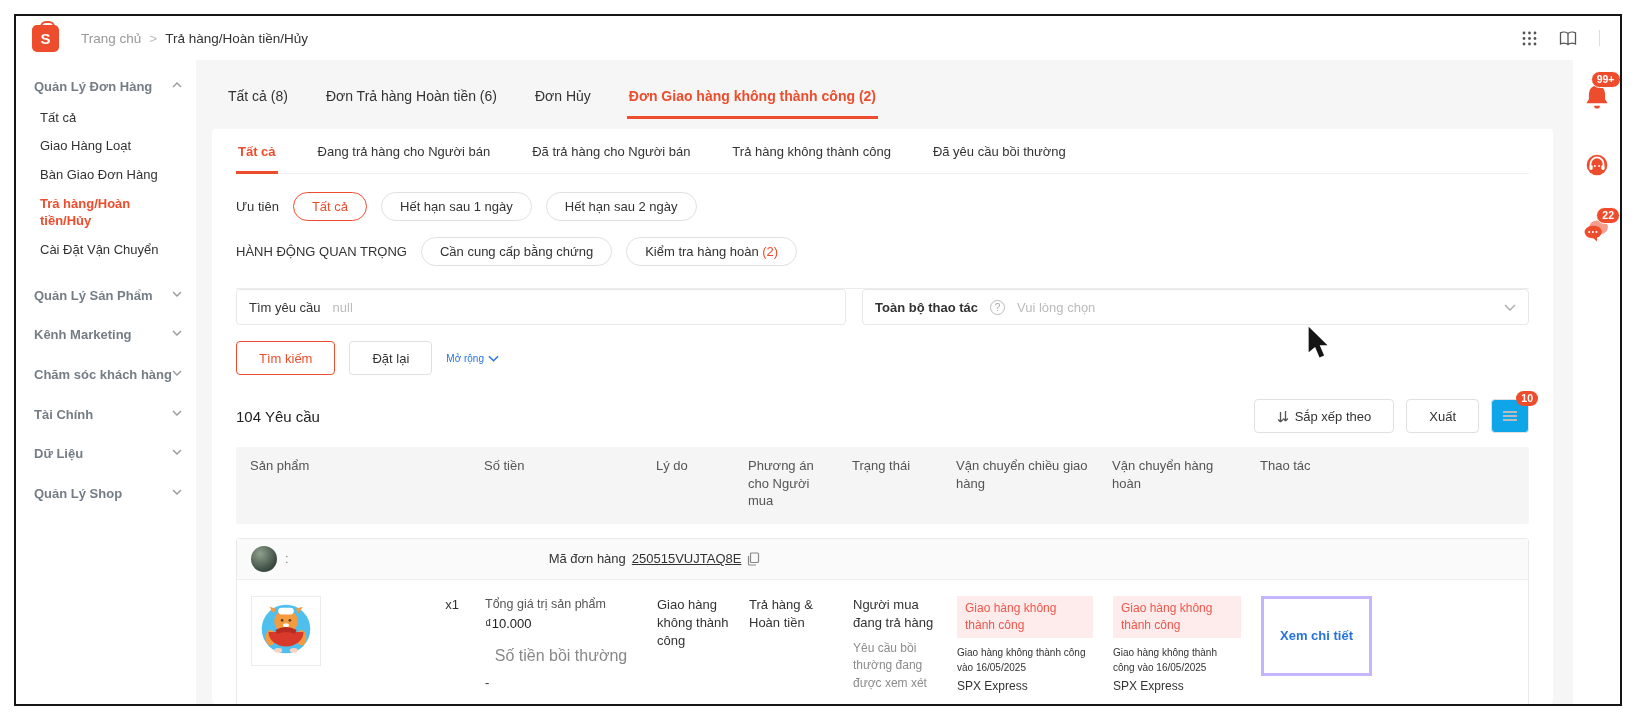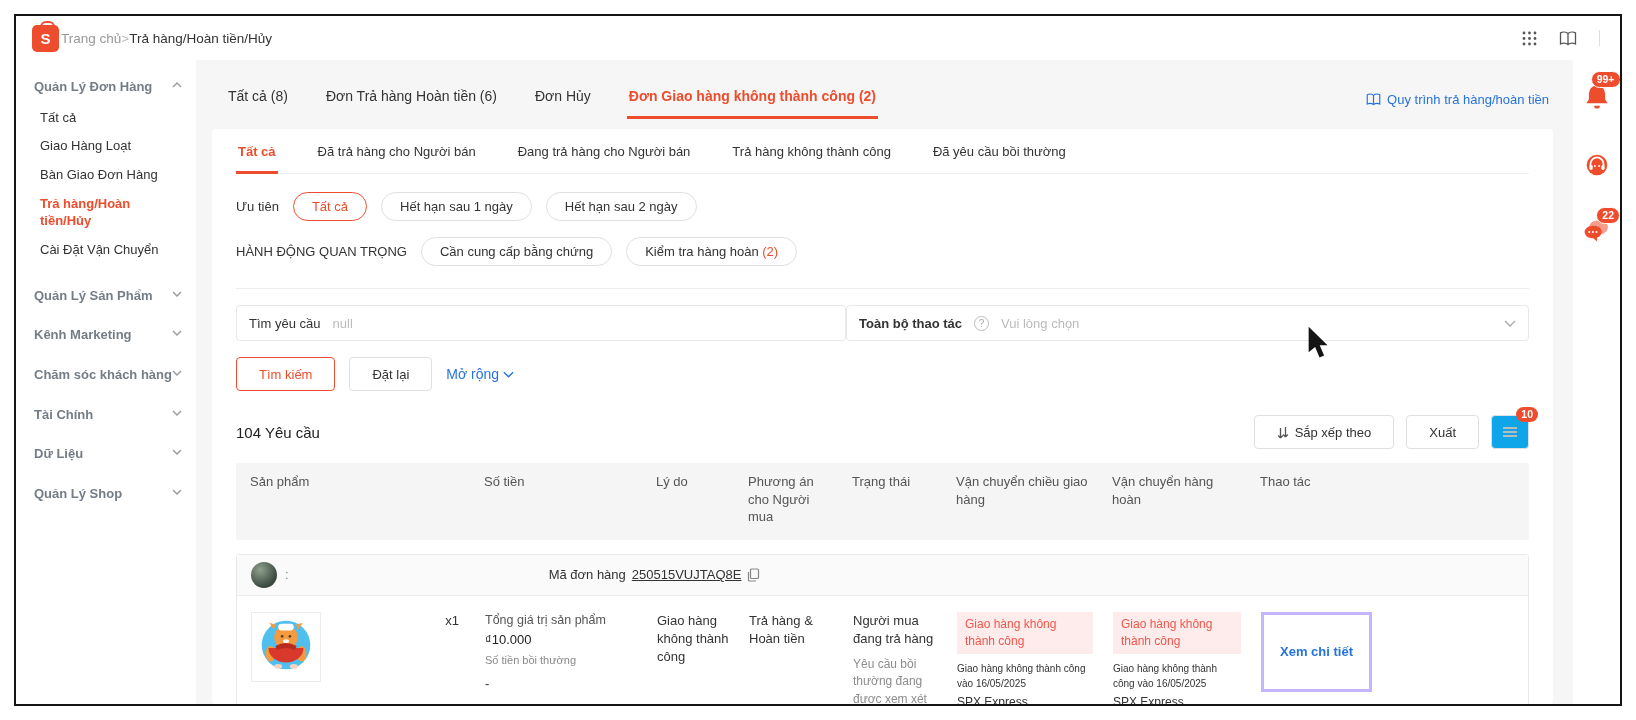--- a/index.html
+++ b/index.html
@@ -5,21 +5,21 @@
   * { margin:0; padding:0; box-sizing:border-box; }
   html,body { width:1636px; height:720px; background:#fff; font-family:"Liberation Sans", sans-serif; }
   body { position:relative; overflow:hidden; }
   .frame { position:absolute; inset:14px; border:2px solid #151515; background:#fff; display:flex; flex-direction:column; overflow:hidden; }
 
   
   .topbar { height:44px; background:#fff; display:flex; align-items:center; padding:0 20px 0 16px; flex:0 0 auto; }
   .logo { width:27px; height:27px; background:#ee4d2d; border-radius:5px; position:relative; display:flex; align-items:center; justify-content:center; }
   .logo span { color:#fff; font-size:15px; font-weight:bold; }
   .logo::before { content:""; position:absolute; top:-4px; left:8px; width:11px; height:8px; border:2px solid #ee4d2d; border-bottom:none; border-radius:6px 6px 0 0; }
-  .crumb { margin-left:2px; font-size:13.5px; color:#999; display:flex; align-items:center; }
+  .crumb { margin-left:22px; font-size:13.5px; color:#999; display:flex; align-items:center; gap:8px; }
   .crumb .sep { color:#bbb; }
   .crumb .current { color:#333; }
   .topbar-right { margin-left:auto; display:flex; align-items:center; gap:22px; }
   .tb-divider { width:1px; height:16px; background:#ddd; }
 
   
   .app-body { flex:1; display:flex; overflow:hidden; }
 
   
   .sidebar { width:180px; background:#fff; padding:18px 14px 0 18px; flex:0 0 auto; overflow:hidden; font-size:13px; }
@@ -49,37 +49,37 @@
   .filters { padding:18px 0 6px; }
   .filter-row { display:flex; align-items:center; gap:14px; margin-bottom:16px; }
   .filter-label { font-size:13px; color:#333; }
   .pill { border:1px solid #e0e0e0; border-radius:17px; padding:6px 18px; font-size:13px; color:#333; background:#fff; cursor:pointer; }
   .pill.selected { border-color:#ee4d2d; color:#ee4d2d; }
   .pill .pill-count { color:#ee4d2d; }
 
   .h-divider { border-top:1px solid #ececec; }
 
   
-  .search-row { display:flex; margin-top:16px; }
+  .search-row { display:flex; gap:16px; }
   .inputbox { border:1px solid #e8e8e8; border-radius:4px; height:36px; display:flex; align-items:center; padding:0 12px; background:#fff; }
   .searchbox { width:610px; }
   .selectbox { flex:1; cursor:pointer; }
   .box-label { font-size:13px; color:#333; font-weight:bold; margin-right:12px; white-space:nowrap; }
   .searchbox .box-label { font-weight:normal; }
   .inputbox input { border:none; outline:none; flex:1; font-size:13px; color:#333; font-family:"Liberation Sans", sans-serif; }
   .inputbox input::placeholder { color:#bbb; }
   .qicon { width:15px; height:15px; border:1px solid #bbb; border-radius:50%; color:#aaa; font-size:10px; display:flex; align-items:center; justify-content:center; margin-right:12px; flex:0 0 auto; }
   .select-placeholder { font-size:13px; color:#bbb; }
   .selectbox svg { margin-left:auto; }
 
   
   .actions-row { display:flex; align-items:center; gap:14px; margin-top:16px; }
   .btn { height:34px; padding:0 22px; border-radius:4px; border:1px solid #e0e0e0; background:#fff; font-size:13px; color:#333; cursor:pointer; display:inline-flex; align-items:center; gap:6px; font-family:"Liberation Sans", sans-serif; }
   .btn.primary-outline { border-color:#ee4d2d; color:#ee4d2d; }
-  .link-expand { color:#2673dd; font-size:14px; display:flex; align-items:center; gap:4px; cursor:pointer; }
+  .link-expand { color:#2673dd; font-size:10px; display:flex; align-items:center; gap:4px; cursor:pointer; }
 
   
   .list-header { display:flex; align-items:center; margin-top:24px; }
   .req-count { font-size:15px; color:#222; }
   .list-controls { margin-left:auto; display:flex; align-items:center; gap:12px; }
   .icon-btn { width:38px; height:34px; border:1px solid #e0e0e0; border-radius:4px; background:#0ea5e9; position:relative; display:flex; align-items:center; justify-content:center; cursor:pointer; }
   .ham { width:14px; height:10px; border-top:2px solid #bbb; border-bottom:2px solid #bbb; position:relative; }
   .ham::after { content:""; position:absolute; left:0; right:0; top:2px; border-top:2px solid #bbb; }
   .badge { background:#ee4d2d; color:#fff; font-size:10.5px; font-weight:bold; border-radius:10px; padding:2px 5px; line-height:1; }
   .badge.on-btn { position:absolute; top:-9px; right:-10px; }
@@ -97,21 +97,21 @@
   .order-code-group { margin-left:252px; display:flex; align-items:center; gap:6px; font-size:13px; color:#333; }
   .order-code { text-decoration:underline; cursor:pointer; }
   .order-body { padding:16px 0 26px; }
   .td { padding:0 10px; font-size:13px; color:#333; line-height:1.4; }
   .td:first-child { padding-left:14px; }
   .product-cell { display:flex; align-items:flex-start; }
   .prod-img { width:70px; height:70px; border:1px solid #ececec; background:#fff; flex:0 0 auto; }
   .qty { margin-left:auto; padding-right:6px; }
   .money-label { color:#555; font-size:12.5px; }
   .money-value { color:#222; font-weight:normal; margin-top:2px; }
-  .money-sub { color:#888; font-size:11px; margin-top:4px; }
+  .money-sub { color:#888; font-size:16px; margin-top:12px;text-align:center; }
   .money-dash { color:#333; margin-top:6px; }
   .status-main { color:#333; }
   .status-sub { color:#8c8c8c; font-size:12px; margin-top:8px; line-height:1.45; }
   .ship-badge { display:inline-block; background:#fdeceb; color:#ef564b; font-size:12px; line-height:1.45; padding:4px 8px; margin-bottom:8px; }
   .ship-text { font-size:10px; color:#333; line-height:1.45; }
   .ship-carrier { font-size:12px; color:#333; margin-top:3px; }
   .action-box { display:inline-block; border:3px solid #c4b5fd; padding:28px 16px;font-weight:bold; }
   .detail-link { color:#2673dd; font-size:13px; cursor:pointer; white-space:nowrap; }
 
   
@@ -213,34 +213,28 @@
 
     <div class="main">
 
       <div class="tabs-row">
         <div class="main-tabs">
           <div class="main-tab">Tất cả (8)</div>
           <div class="main-tab">Đơn Trả hàng Hoàn tiền (6)</div>
           <div class="main-tab">Đơn Hủy</div>
           <div class="main-tab active">Đơn Giao hàng không thành công (2)</div>
         </div>
-        <div class="help-link">
-          <svg width="15" height="13" viewBox="0 0 18 15">
-            <path d="M9 2.5 C7 0.8 3.5 0.8 1.5 1.8 V13 C3.5 12 7 12 9 13.6 C11 12 14.5 12 16.5 13 V1.8 C14.5 0.8 11 0.8 9 2.5 Z M9 2.5 V13.6" fill="none" stroke="#2673dd" stroke-width="1.4"></path>
-          </svg>
-          <span>Quy trình trả hàng/hoàn tiền</span>
-        </div>
       </div>
 
       <div class="card">
 
         <div class="subtabs">
           <div class="subtab active">Tất cả</div>
+          <div class="subtab">Đang trả hàng cho Người bán</div>
           <div class="subtab">Đã trả hàng cho Người bán</div>
-          <div class="subtab">Đang trả hàng cho Người bán</div>
           <div class="subtab">Trả hàng không thành công</div>
           <div class="subtab">Đã yêu cầu bồi thường</div>
         </div>
 
         <div class="filters">
           <div class="filter-row">
             <span class="filter-label">Ưu tiên</span>
             <span class="pill selected">Tất cả</span>
             <span class="pill">Hết hạn sau 1 ngày</span>
             <span class="pill">Hết hạn sau 2 ngày</span>

